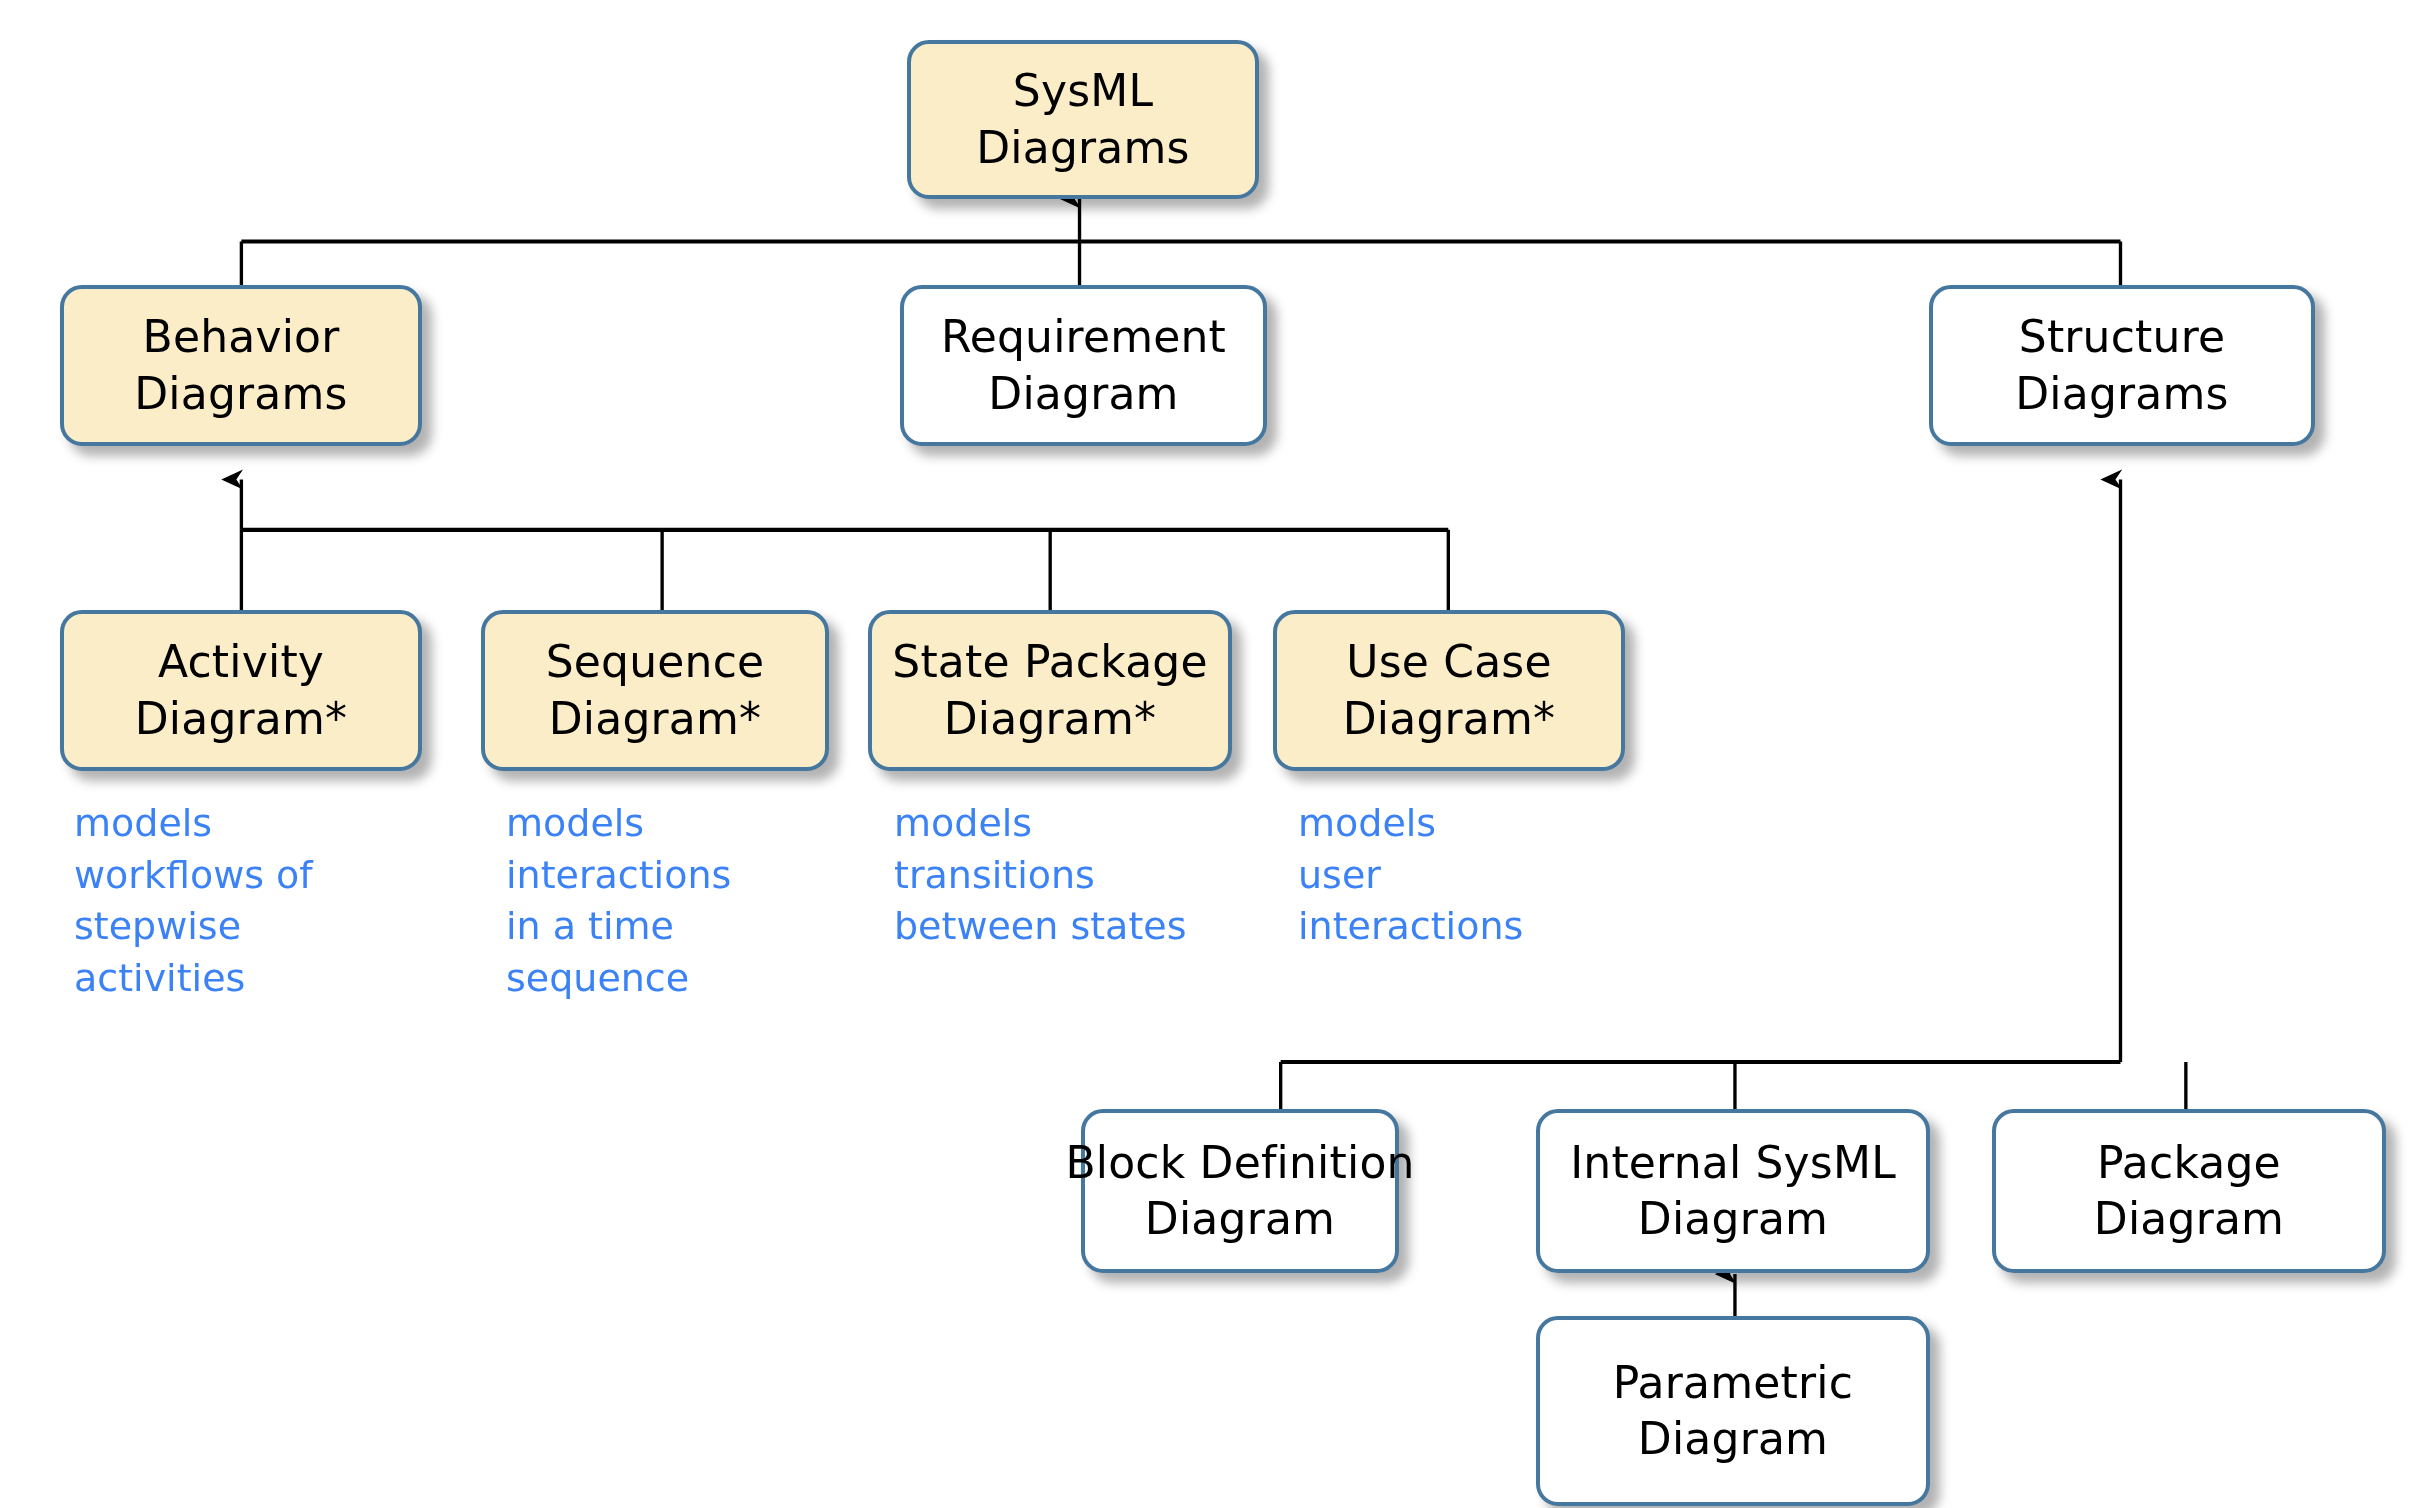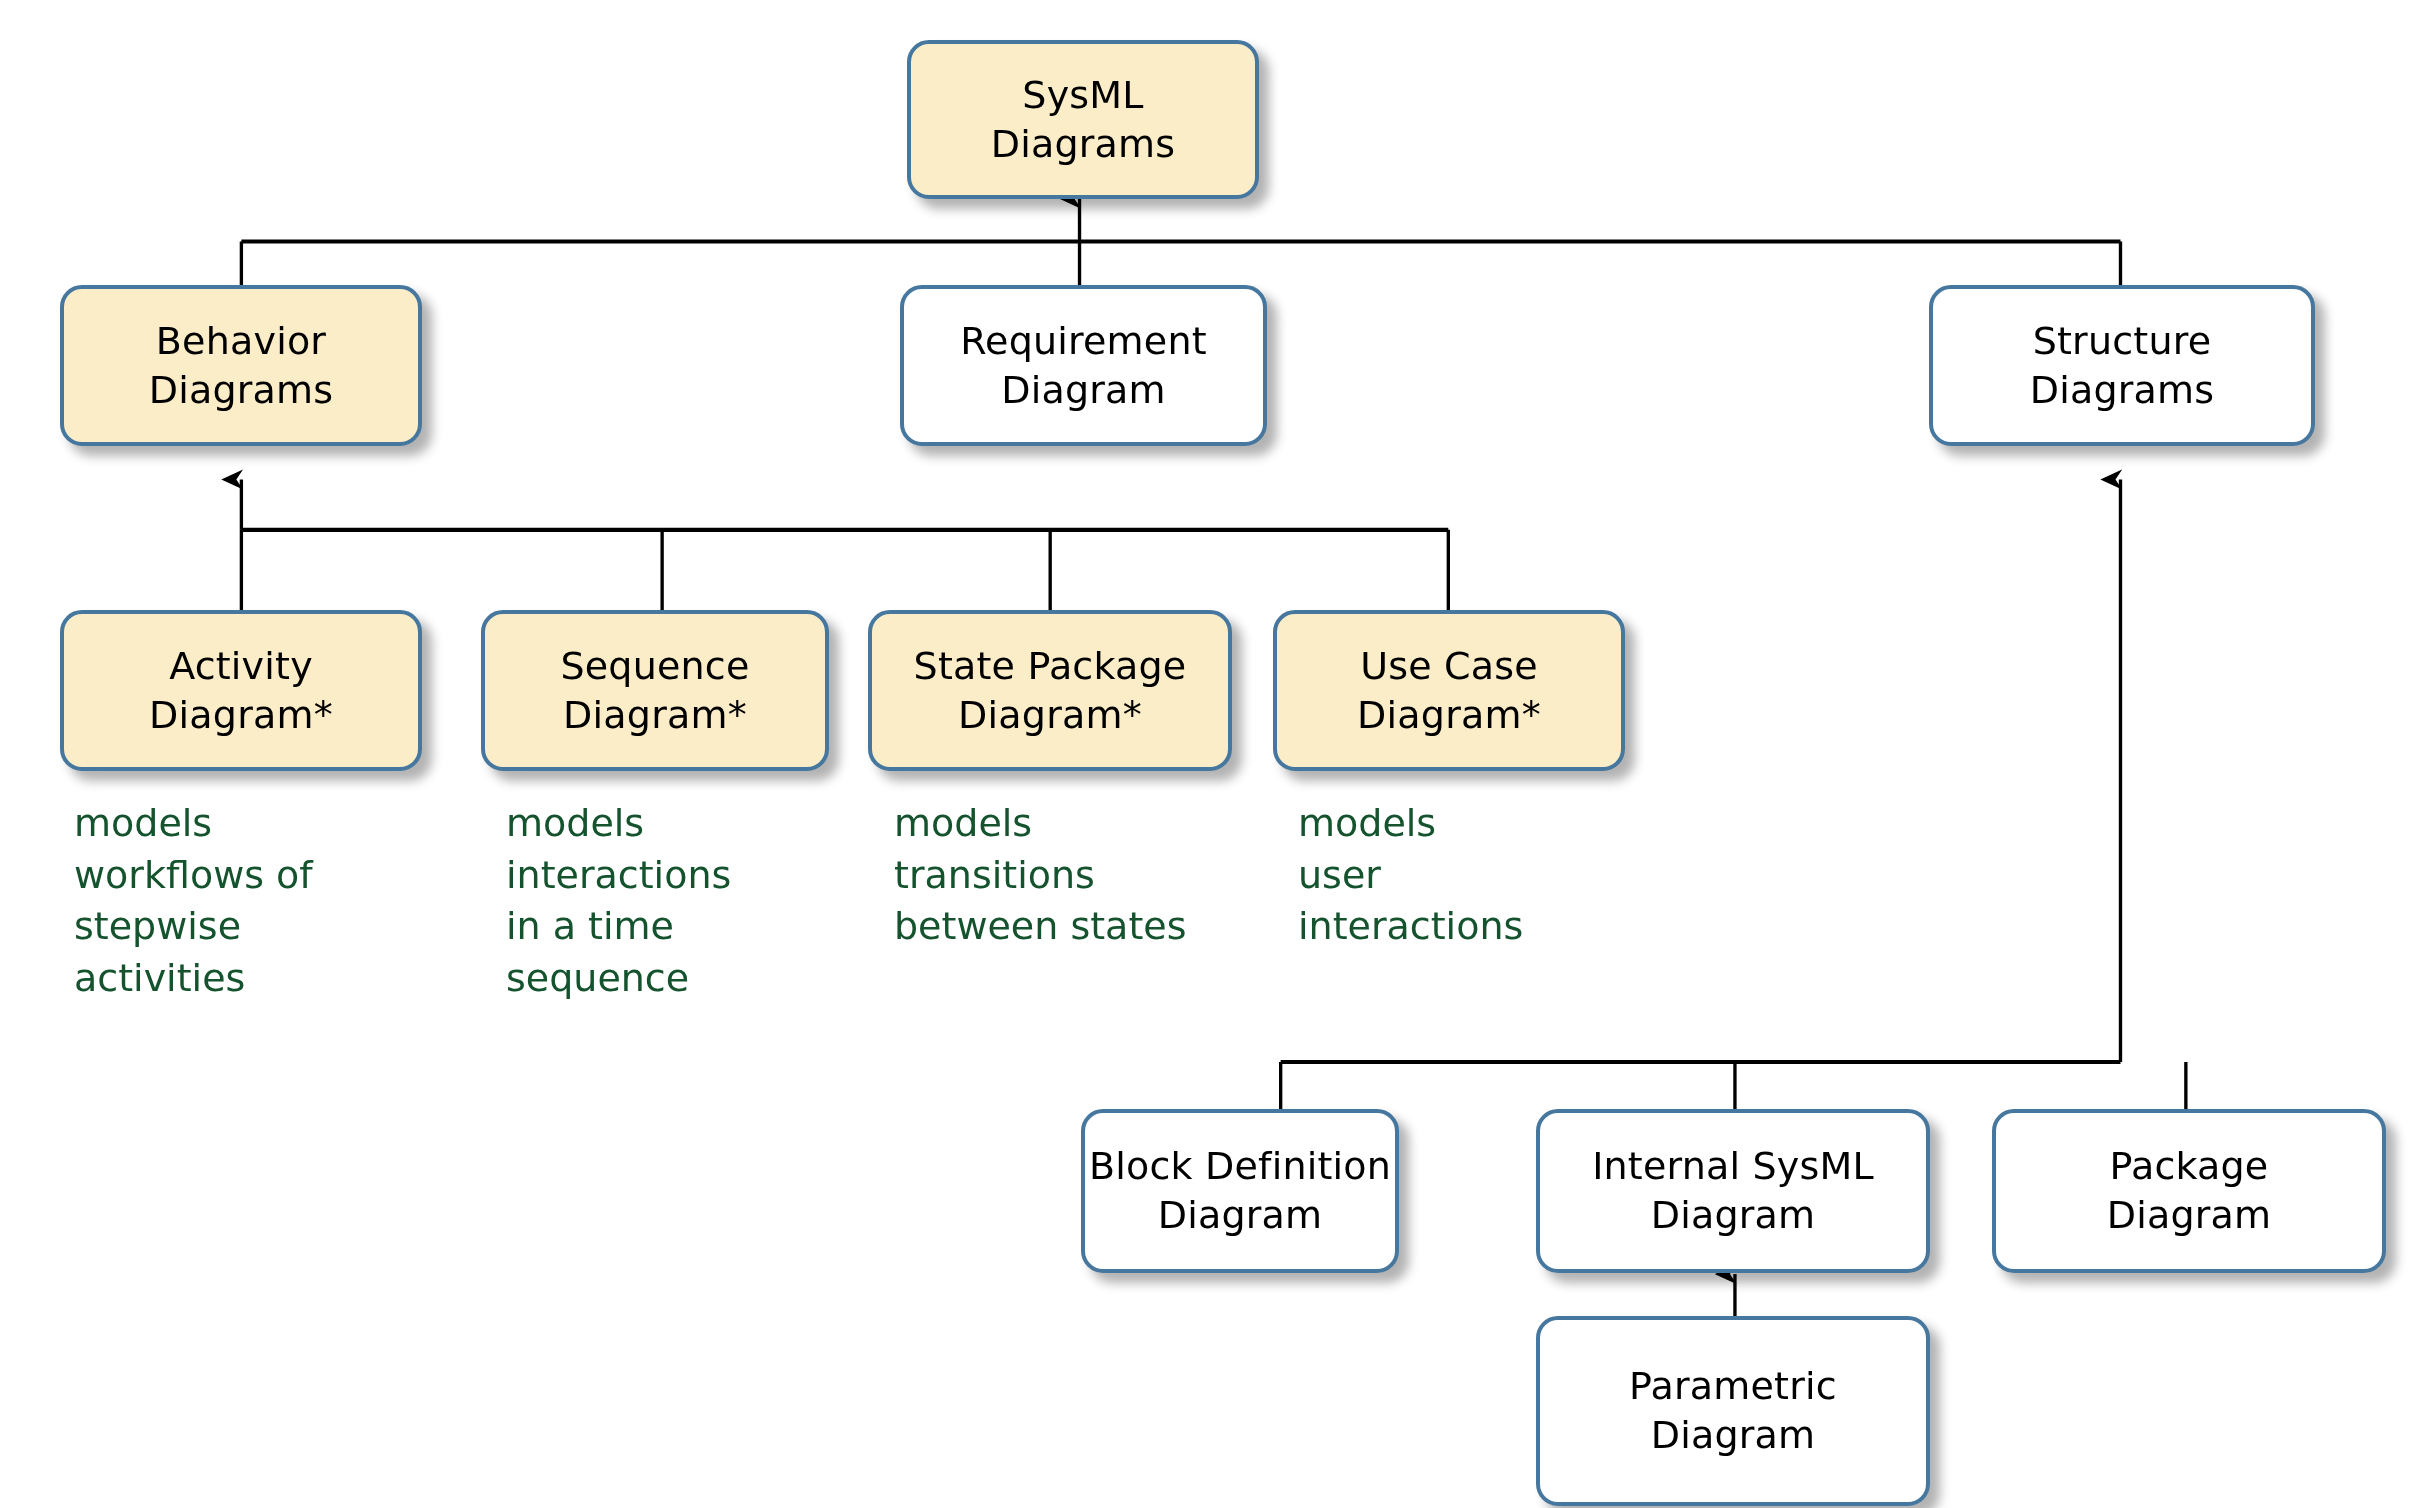--- a/index.html
+++ b/index.html
@@ -27,33 +27,33 @@
     position: absolute;
     box-sizing: border-box;
     border: 4.2px solid #46789F;
     border-radius: 22px;
     display: flex;
     flex-direction: column;
     align-items: center;
     justify-content: center;
     text-align: center;
     color: #000000;
-    font-size: 38px;
+    font-size: 44px;
     line-height: 1.28;
     letter-spacing: 0.2px;
     box-shadow: 9.2px 9.2px 11px rgba(0,0,0,0.30);
     z-index: 5;
   }
   .node.cream { background: #FCEDC9; }
   .node.white { background: #FFFFFF; }
   .node .ln { display: block; white-space: nowrap; }
 
   .desc {
     position: absolute;
-    color: #14532d;
+    color: #3b82f6;
     font-size: 38px;
     line-height: 1.36;
     white-space: pre-line;
     z-index: 4;
   }
   .legend {
     position: absolute;
     color: #000000;
     font-size: 38px;
     line-height: 1.38;

